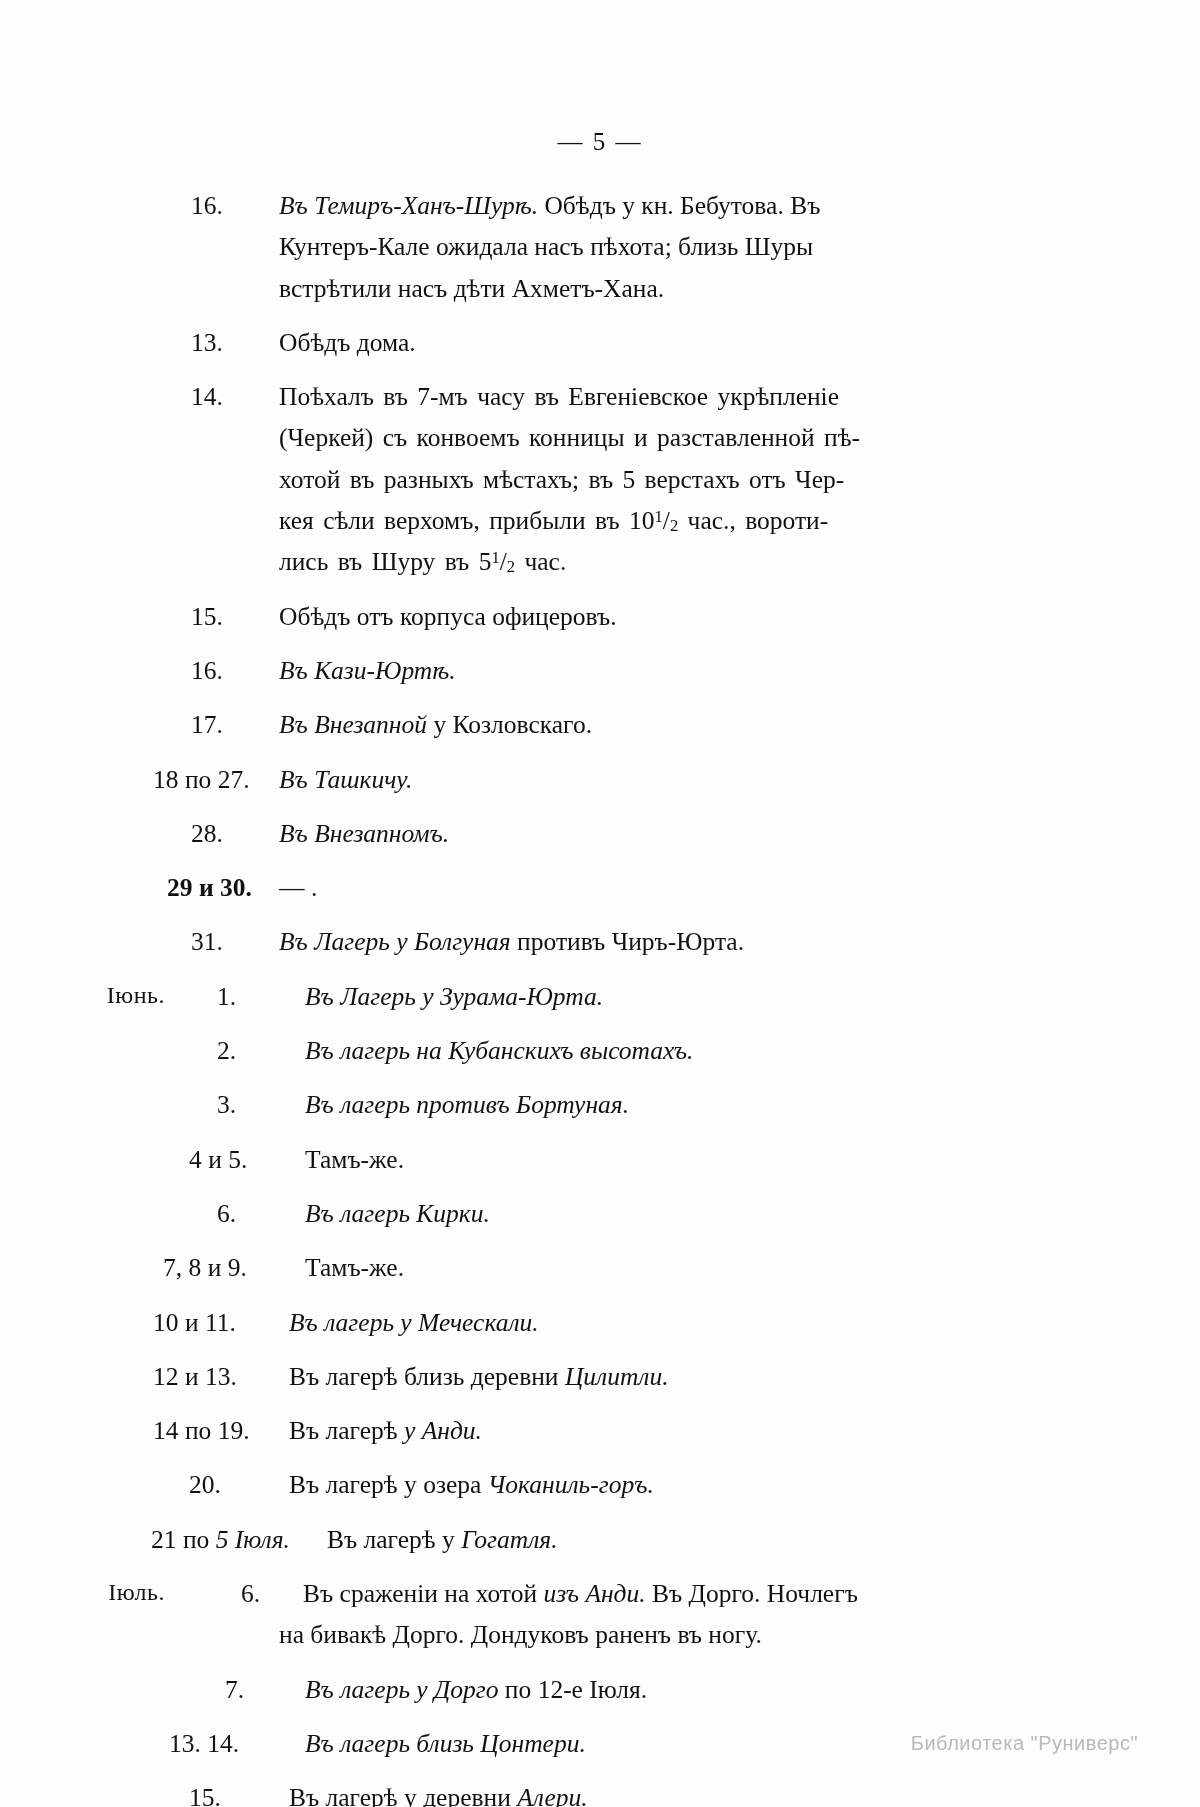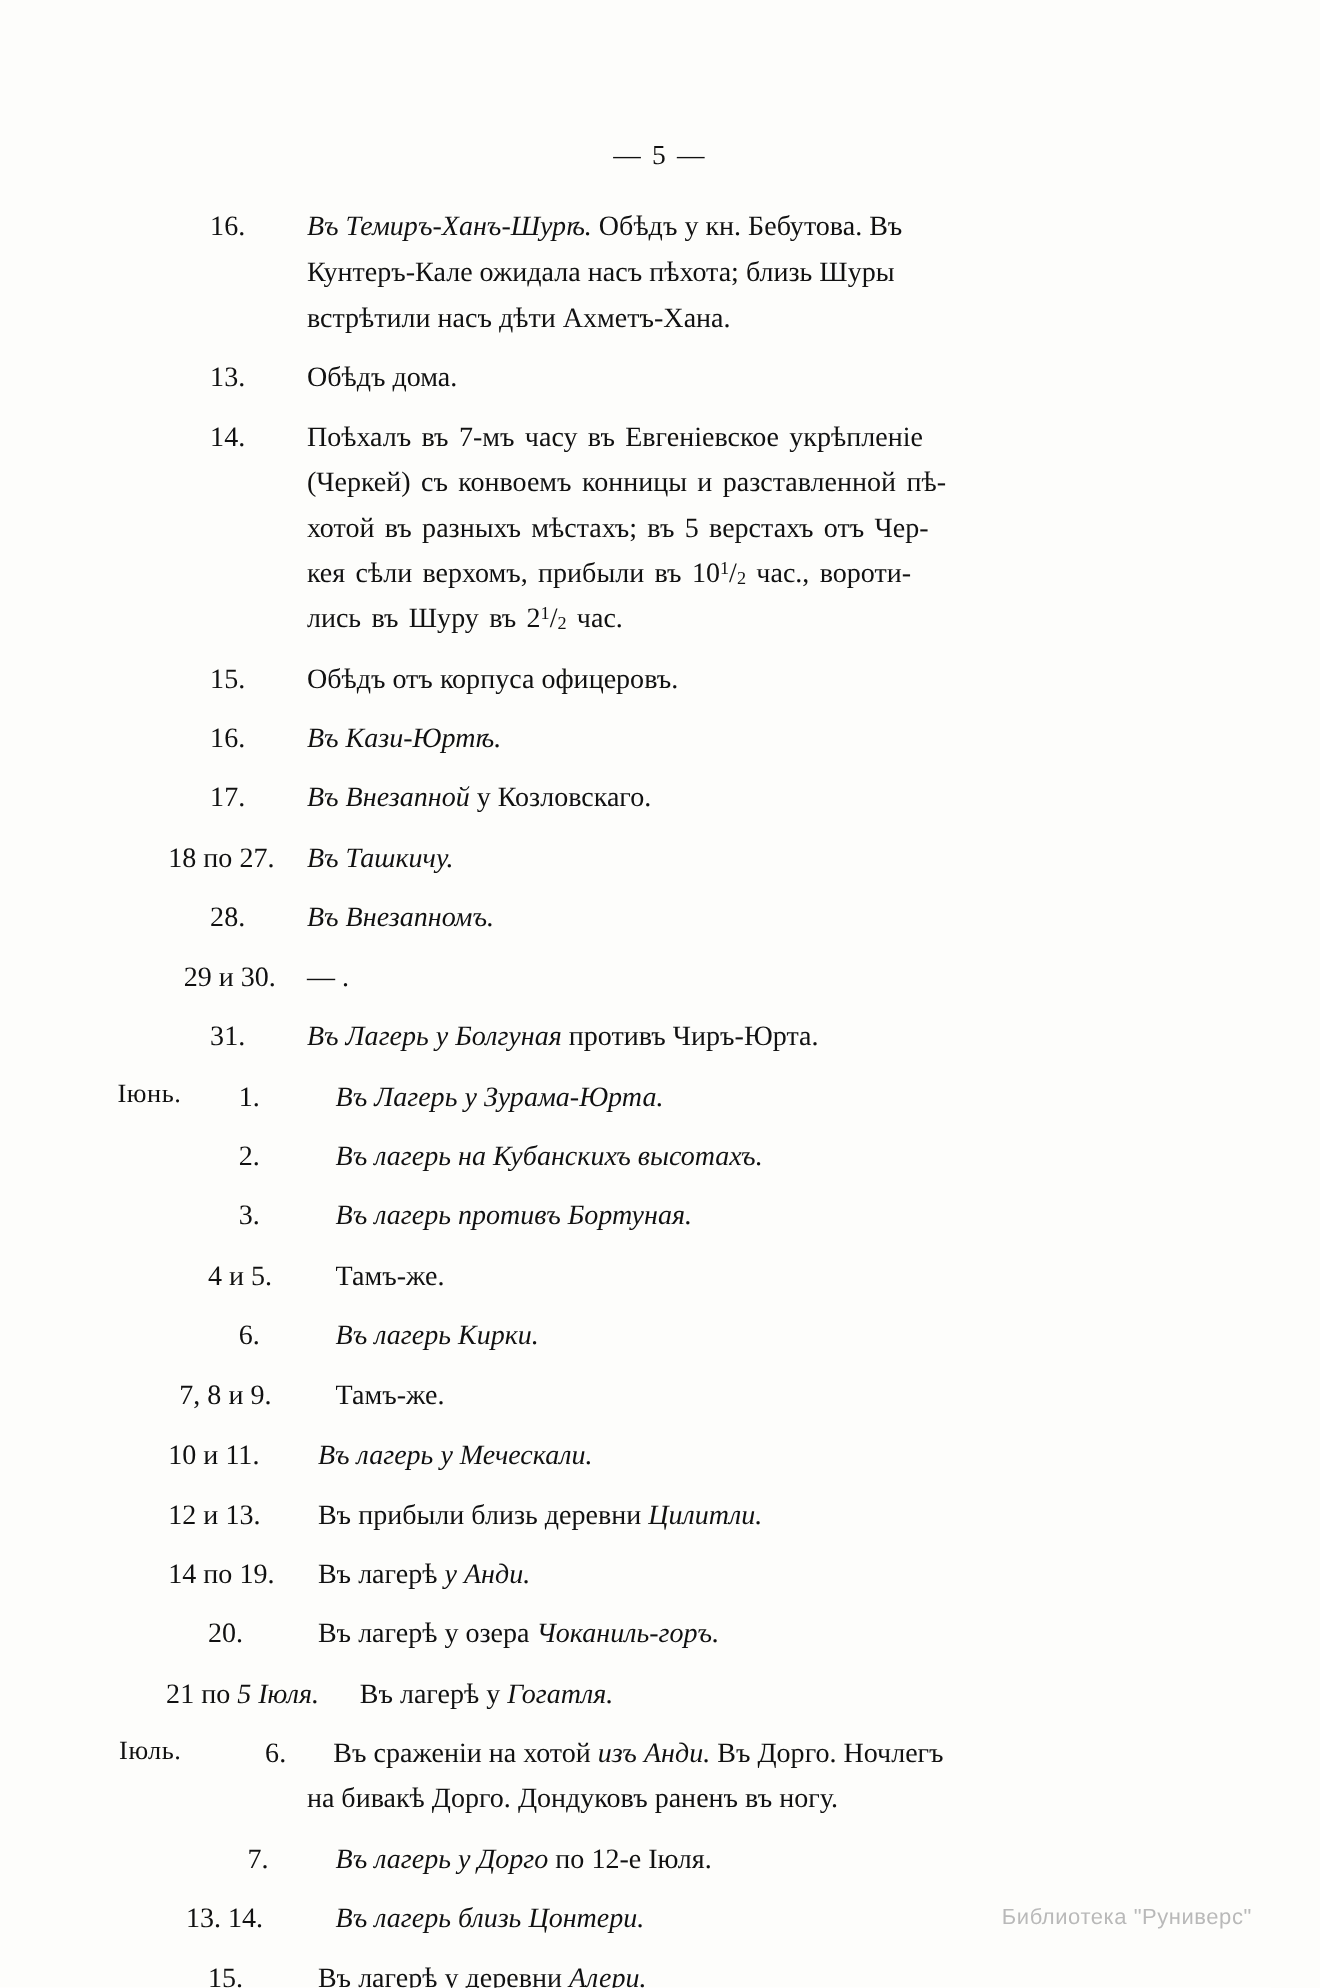--- a/index.html
+++ b/index.html
@@ -111,21 +111,21 @@
       <span class="num" style="position:absolute;left:16px;">13.</span>
       <span class="body">Обѣдъ дома.</span>
     </div>
 
     <div class="entry multi" style="padding-left:104px;">
       <span class="num" style="position:absolute;left:16px;">14.</span>
       <span class="cont spread">Поѣхалъ въ 7-мъ часу въ Евгеніевское укрѣпленіе</span>
       <span class="cont spread">(Черкей) съ конвоемъ конницы и разставленной пѣ-</span>
       <span class="cont spread">хотой въ разныхъ мѣстахъ; въ 5 верстахъ отъ Чер-</span>
       <span class="cont spread"><span>кея сѣли верхомъ, прибыли въ 10</span><span class="fracinline"><sup>1</sup>/<sub>2</sub></span><span> час., вороти-</span></span>
-      <span class="cont spread"><span>лись въ Шуру въ 2</span><span class="fracinline"><sup>1</sup>/<sub>2</sub></span><span> час.</span></span>
+      <span class="cont spread"><span>лись въ Шуру въ 5</span><span class="fracinline"><sup>1</sup>/<sub>2</sub></span><span> час.</span></span>
     </div>
 
     <div class="entry" style="padding-left:104px;">
       <span class="num" style="position:absolute;left:16px;">15.</span>
       <span class="body">Обѣдъ отъ корпуса офицеровъ.</span>
     </div>
 
     <div class="entry" style="padding-left:104px;">
       <span class="num" style="position:absolute;left:16px;">16.</span>
       <span class="body ital">Въ Кази-Юртѣ.</span>
@@ -140,21 +140,21 @@
       <span class="num" style="position:absolute;left:-22px;">18 по 27.</span>
       <span class="body ital">Въ Ташкичу.</span>
     </div>
 
     <div class="entry" style="padding-left:104px;">
       <span class="num" style="position:absolute;left:16px;">28.</span>
       <span class="body ital">Въ Внезапномъ.</span>
     </div>
 
     <div class="entry" style="padding-left:104px;">
-      <span class="num" style="position:absolute;left:-8px;">29 и 30.</span>
+      <span class="num" style="position:absolute;left:-8px;font-weight:bold;">29 и 30.</span>
       <span class="body">— .</span>
     </div>
 
     <div class="entry" style="padding-left:104px;">
       <span class="num" style="position:absolute;left:16px;">31.</span>
       <span class="body ital">Въ Лагерь у Болгуная</span><span class="body"> противъ Чиръ-Юрта.</span>
     </div>
 
     <div class="entry" style="padding-left:104px;">
       <span class="month-label">Iюнь.</span>
@@ -187,21 +187,21 @@
       <span class="body" style="margin-left:26px;">Тамъ-же.</span>
     </div>
 
     <div class="entry" style="padding-left:104px;">
       <span class="num" style="position:absolute;left:-22px;">10 и 11.</span>
       <span class="body ital" style="margin-left:10px;margin-top:32px;">Въ лагерь у Меческали.</span>
     </div>
 
     <div class="entry" style="padding-left:104px;">
       <span class="num" style="position:absolute;left:-22px;">12 и 13.</span>
-      <span class="body" style="margin-left:10px;">Въ прибыли близь деревни </span><span class="body ital">Цилитли.</span>
+      <span class="body" style="margin-left:10px;">Въ лагерѣ близь деревни </span><span class="body ital">Цилитли.</span>
     </div>
 
     <div class="entry" style="padding-left:104px;">
       <span class="num" style="position:absolute;left:-22px;">14 по 19.</span>
       <span class="body" style="margin-left:10px;">Въ лагерѣ </span><span class="body ital">у Анди.</span>
     </div>
 
     <div class="entry" style="padding-left:104px;margin-top:12px;">
       <span class="num" style="position:absolute;left:14px;">20.</span>
       <span class="body" style="margin-left:10px;">Въ лагерѣ у озера </span><span class="body ital">Чоканиль-горъ.</span>

